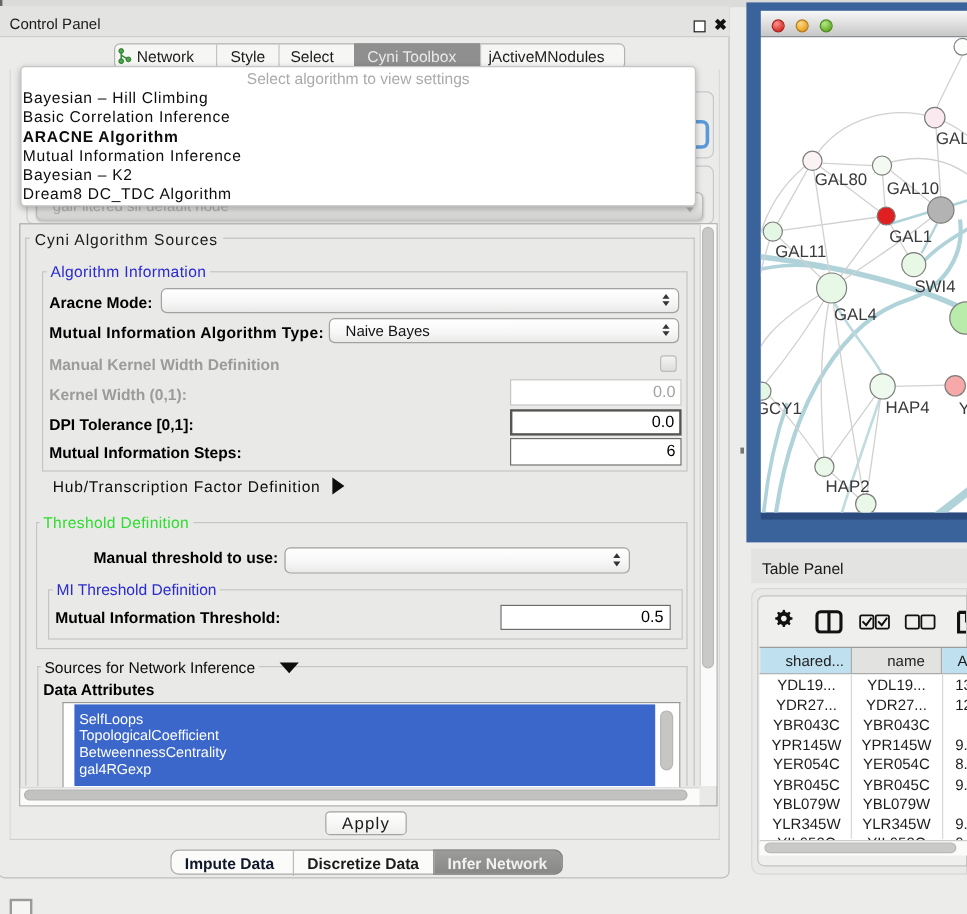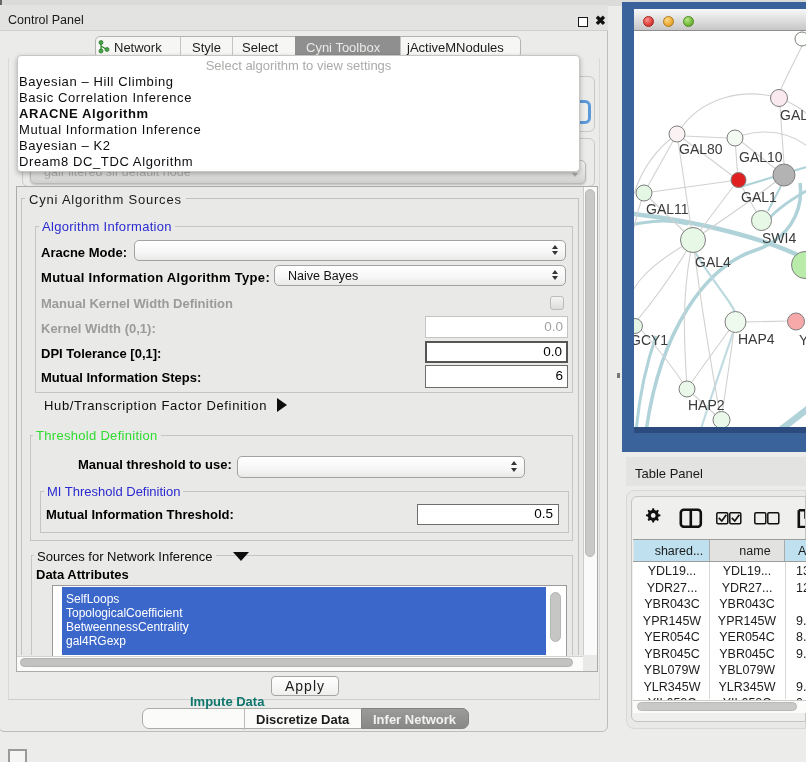--- a/index.html
+++ b/index.html
@@ -143,21 +143,21 @@
 <div class="abs" style="left:52px;top:585px;width:515px;height:71px;background:#fff;border:1px solid #9a9a99;border-bottom:none;"></div>
 <div class="abs" style="left:62px;top:587px;width:484px;height:68px;background:#3b67cb;"></div>
 <div class="abs" style="left:66px;top:592px;font-size:12px;color:#fff;line-height:14.05px;">SelfLoops<br>TopologicalCoefficient<br>BetweennessCentrality<br>gal4RGexp</div>
 <div class="abs" style="left:550px;top:592px;width:11px;height:50px;background:#c6c6c5;border:1px solid #b6b6b5;border-radius:5.5px;"></div>
 
 <div class="abs" style="left:271px;top:676px;width:68px;height:20px;background:linear-gradient(#ffffff,#efefee);border:1px solid #a5a5a4;border-radius:4px;text-align:center;font-size:14px;letter-spacing:1px;color:#1c1c1c;padding-top:1px;">Apply</div>
 
 <div class="abs" style="left:142px;top:708px;width:327px;height:21px;background:#fbfbfa;border:1px solid #ababaa;border-radius:7px;"></div>
 <div class="abs" style="left:244px;top:709px;width:1px;height:21px;background:#bbbbba;"></div>
 <div class="abs" style="left:361px;top:708px;width:108px;height:21px;background:linear-gradient(#9b9b9a,#888887);border:1px solid #838382;border-radius:0 7px 7px 0;"></div>
-<div class="abs" style="left:154px;top:694px;font-size:13px;font-weight:bold;color:#0f766e;margin-left:36px;">Impute Data</div>
+<div class="abs" style="left:154px;top:712px;font-size:13px;font-weight:bold;color:#0f172a;">Impute Data</div>
 <div class="abs" style="left:256px;top:712px;font-size:13px;font-weight:bold;color:#1c1c1c;">Discretize Data</div>
 <div class="abs" style="left:373px;top:712px;font-size:13px;font-weight:bold;color:#f1f1ef;">Infer Network</div>
 
 <div class="abs" style="left:617px;top:373px;width:3px;height:5px;background:#777776;"></div>
 
 <div class="abs" style="left:622px;top:2px;width:184px;height:450px;background:#3a639b;"></div>
 <div class="abs" style="left:634px;top:427px;width:172px;height:6px;background:#2b4b7e;"></div>
 
 <div class="abs" style="left:634px;top:9px;width:172px;height:22px;background:linear-gradient(#f8f8f8,#c7c7c7);border-bottom:1px solid #8e8e8e;"></div>
 <div class="abs" style="left:643px;top:15.5px;width:11px;height:11px;border-radius:50%;background:radial-gradient(circle at 35% 30%,#fa928e,#e0423c 60%,#b32c27);border:0.5px solid #a8201c;"></div>

